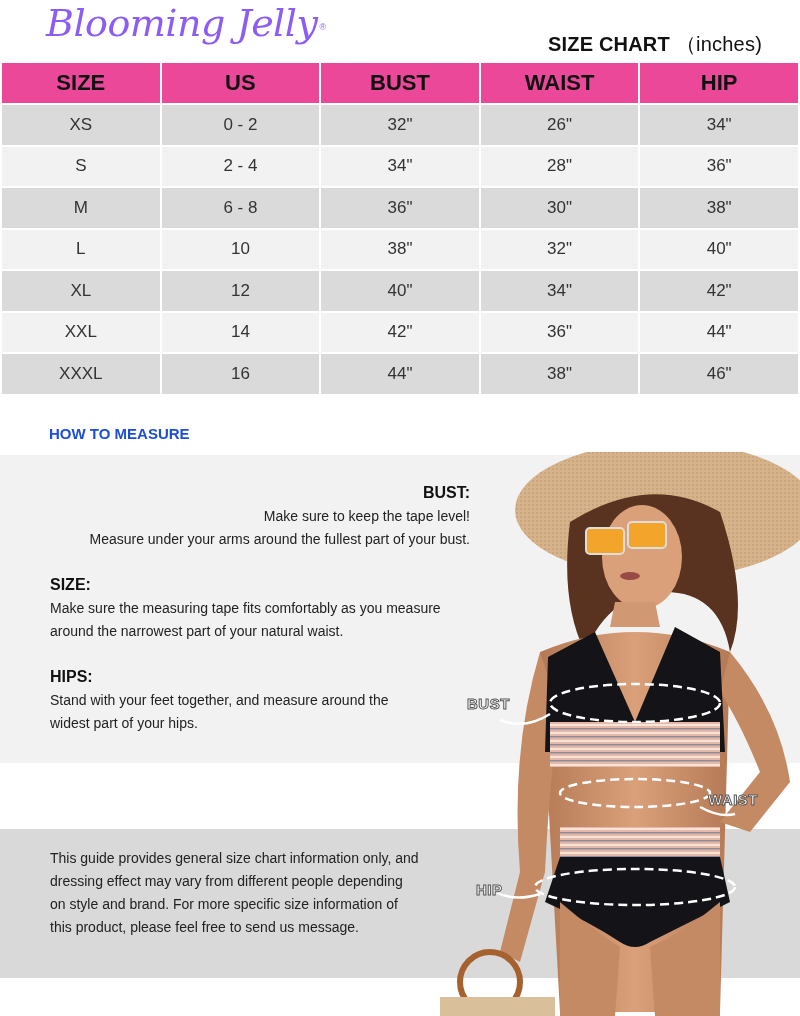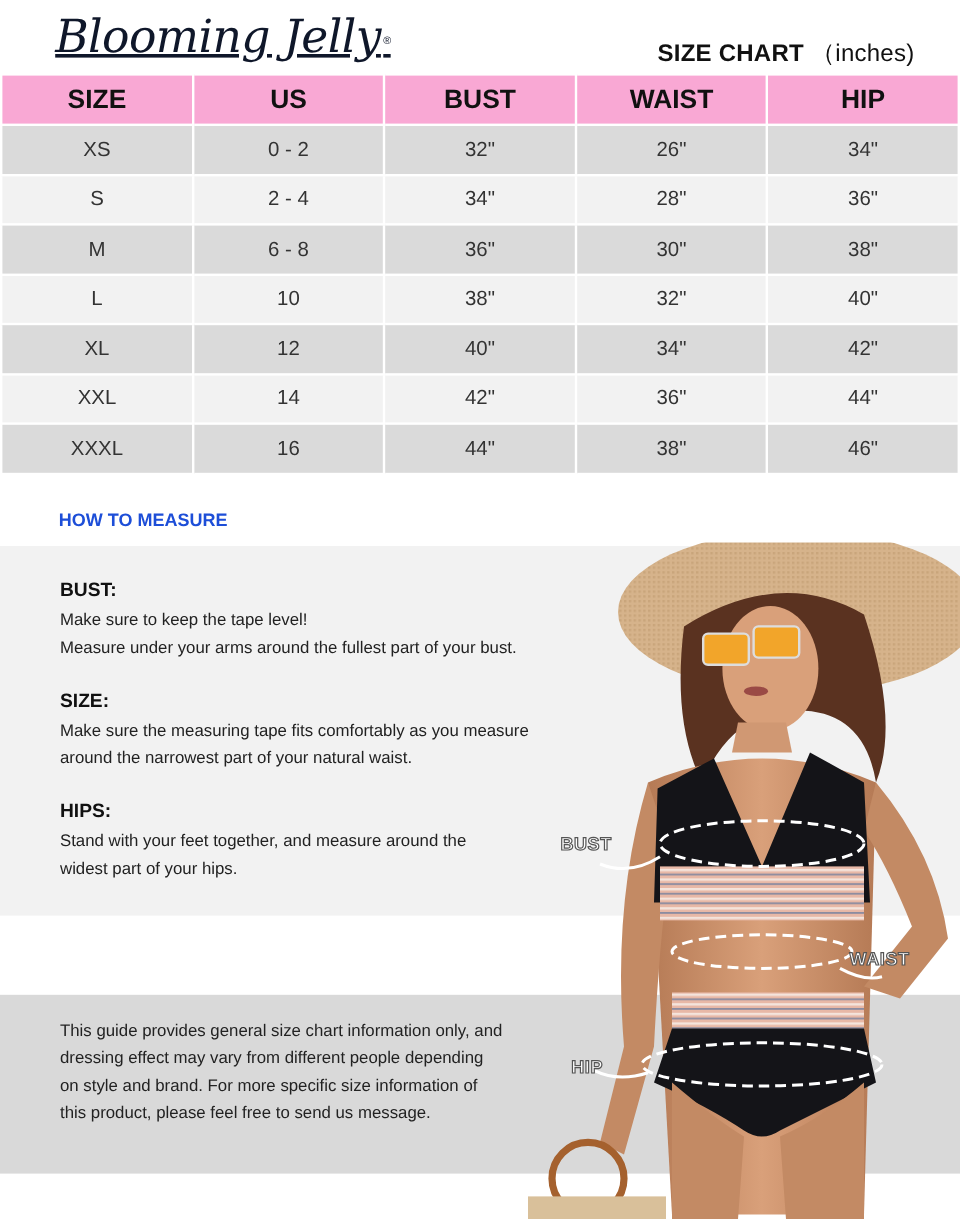--- a/index.html
+++ b/index.html
@@ -2,41 +2,41 @@
 <html><head>
   <meta charset="utf-8">
   <style>
     * { box-sizing: border-box; margin: 0; padding: 0; }
     html, body { width: 800px; height: 1016px; background: #ffffff; overflow: hidden; }
     body { position: relative; font-family: "Liberation Sans", "DejaVu Sans", sans-serif; color: #1a1a1a; }
 
     .logo {
       position: absolute; left: 46px; top: 2px;
       font-family: "DejaVu Serif", "Liberation Serif", serif;
-      font-style: italic; font-size: 38px; color: #0f172a;
-      letter-spacing: -0.5px; line-height: 56px; text-decoration: underline;
+      font-style: italic; font-size: 38px; color: #8b5cf6;
+      letter-spacing: -0.5px; line-height: 43px;
     }
     .logo sup { font-family: "Liberation Sans", sans-serif; font-style: normal; font-size: 9px; vertical-align: top; position: relative; top: 4px; margin-left: 2px; }
 
     .chart-title {
       position: absolute; right: 38px; top: 31px;
       font-size: 20px; font-weight: bold; color: #111; letter-spacing: 0.2px;
     }
     .chart-title .unit { font-weight: normal; margin-left: 6px; }
 
     table.size-table {
       position: absolute; left: 0; top: 61px; width: 800px;
       border-collapse: collapse; table-layout: fixed;
     }
     table.size-table th, table.size-table td {
       border: 2px solid #ffffff;
       text-align: center; vertical-align: middle;
     }
     table.size-table th {
-      background: #f9a8d4; height: 42px;
+      background: #ec4899; height: 42px;
       font-size: 22px; font-weight: bold; color: #111;
     }
     table.size-table td {
       height: 41.5px; font-size: 17px; color: #333;
     }
     table.size-table tr.odd td { background: #dadada; }
     table.size-table tr.even td { background: #f2f2f2; }
 
     .howto-title {
       position: absolute; left: 49px; top: 425px;
@@ -132,21 +132,21 @@
       <td>44"</td>
       <td>38"</td>
       <td>46"</td>
     </tr>
   </tbody>
 </table>
 
 <div class="howto-title">HOW TO MEASURE</div>
 <div class="howto-band"></div>
 
-<div class="measure-block" style="top:484px;">
+<div class="measure-block" style="top:484px;text-align:right;">
   <h3>BUST:</h3>
   <p>Make sure to keep the tape level!</p>
   <p>Measure under your arms around the fullest part of your bust.</p>
 </div>
 <div class="measure-block" style="top:576px;">
   <h3>SIZE:</h3>
   <p>Make sure the measuring tape fits comfortably as you measure</p>
   <p>around the narrowest part of your natural waist.</p>
 </div>
 <div class="measure-block" style="top:668px;">

